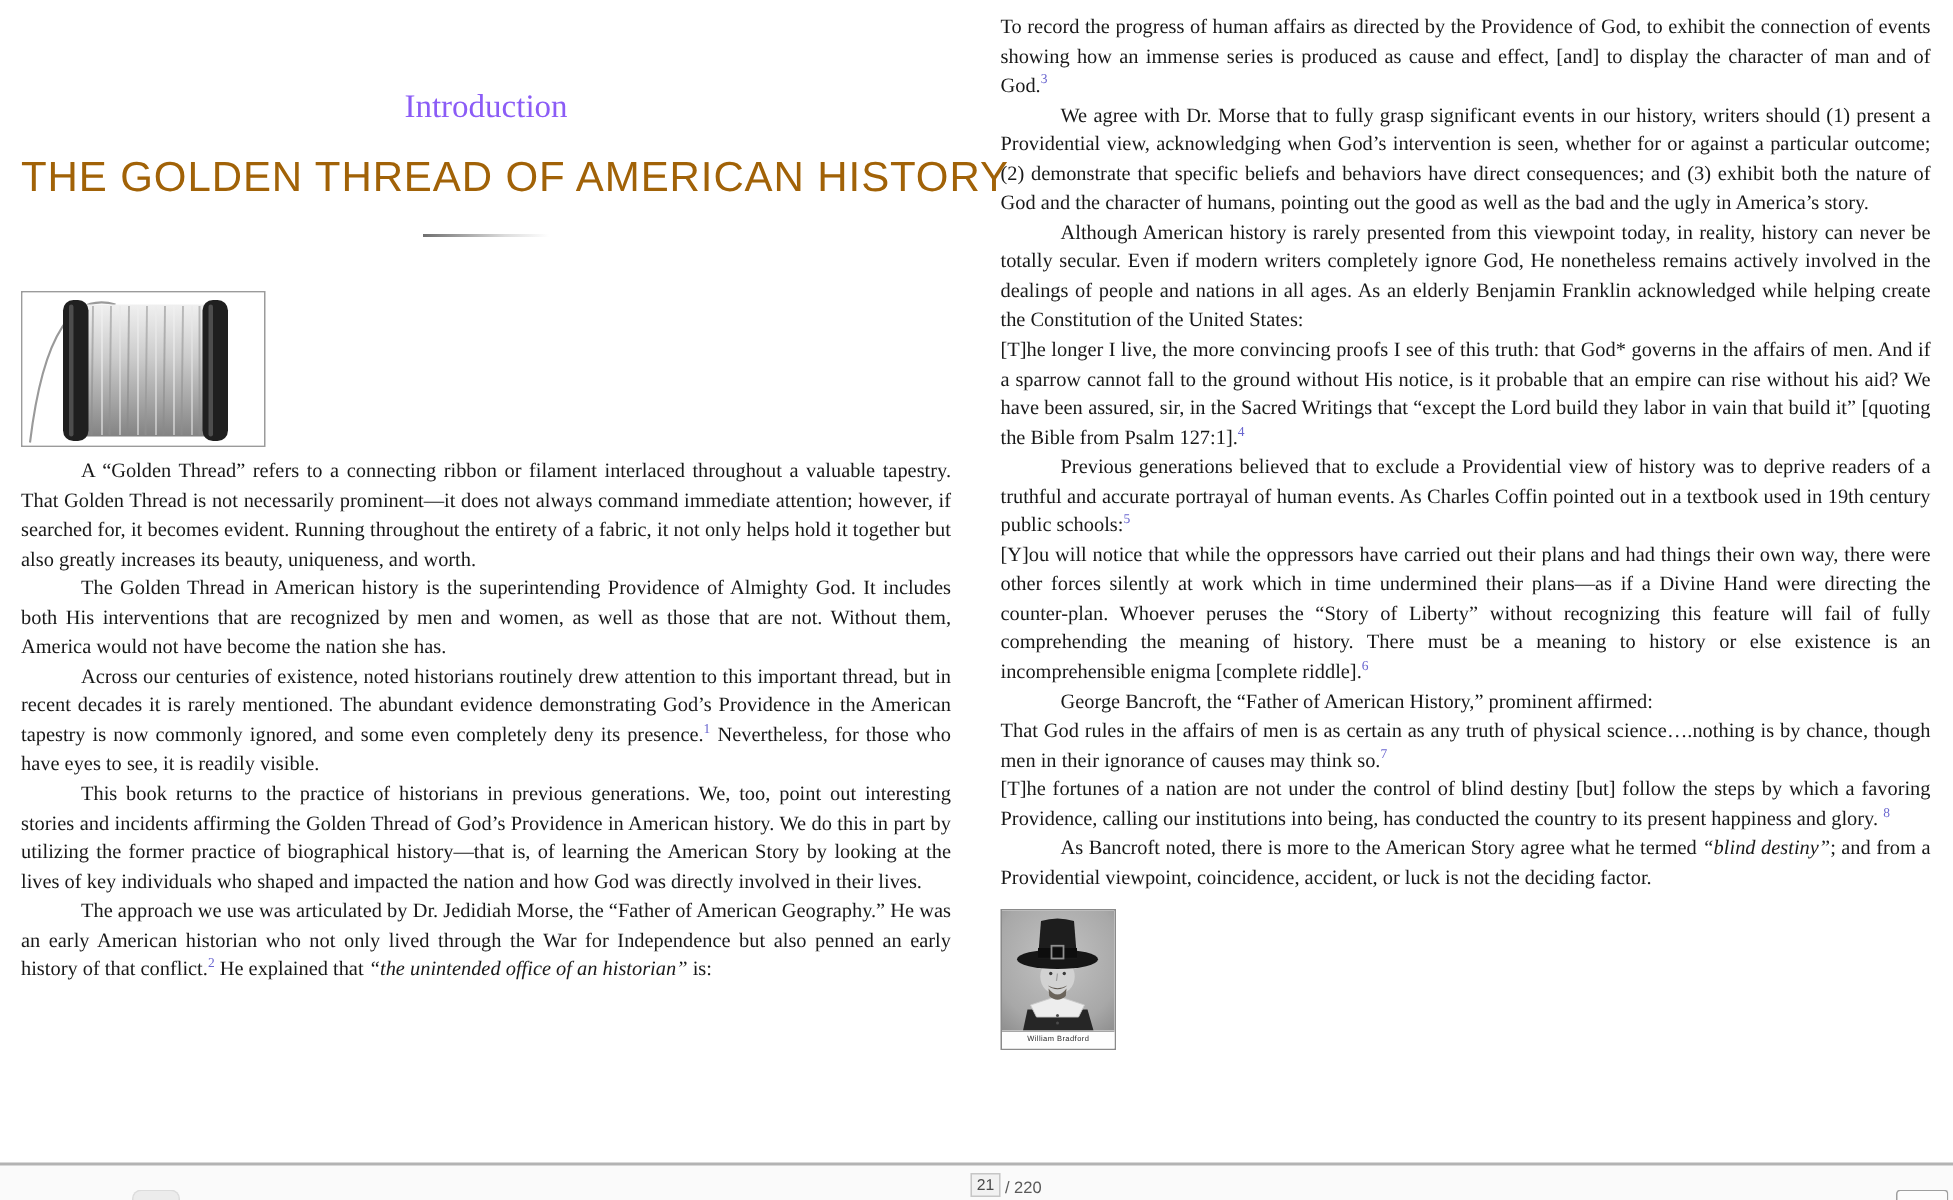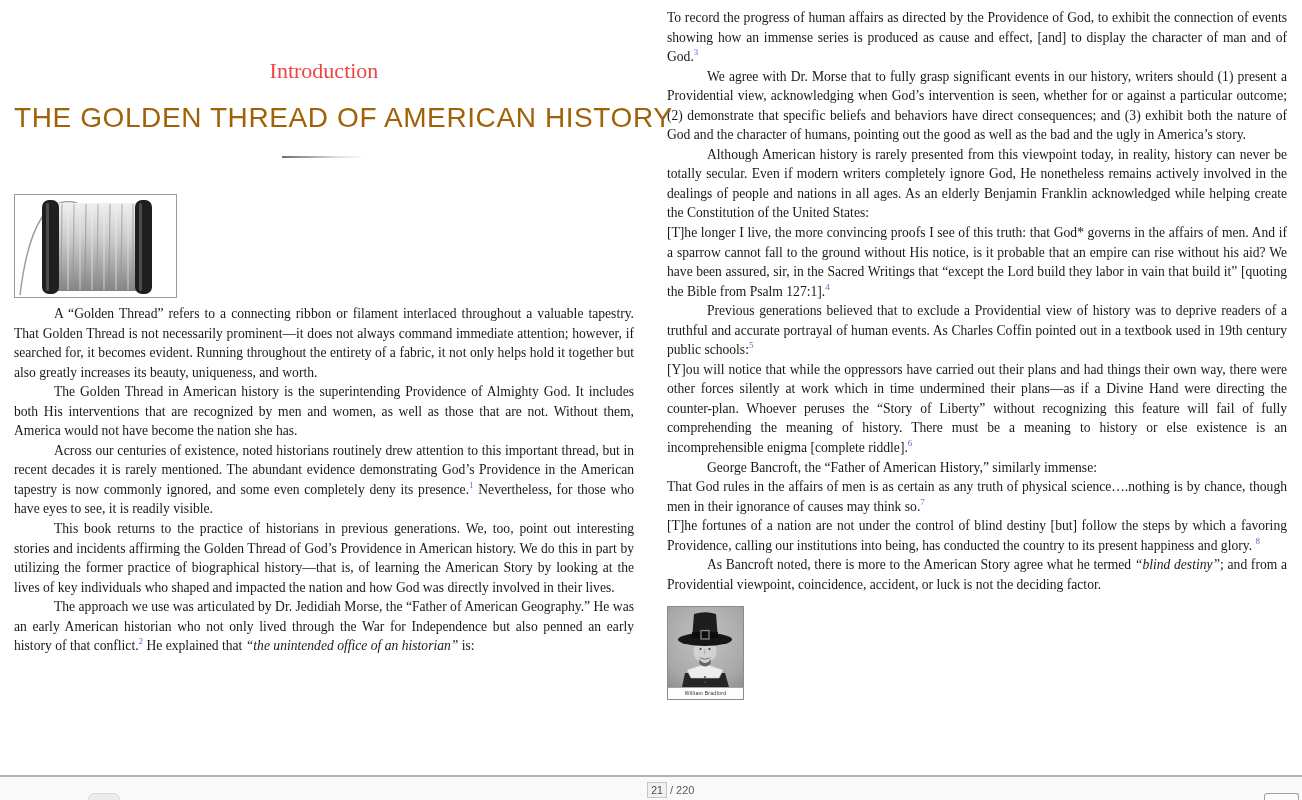--- a/index.html
+++ b/index.html
@@ -6,21 +6,21 @@
   .screen {
     position:relative; width:1302px; height:800px; overflow:hidden;
     background:#ffffff; font-family:"Liberation Serif", serif; color:#191919;
   }
   .page { position:absolute; top:0; }
   .page-left  { left:14px;  width:620px; }
   .page-right { left:667px; width:620px; top:8px; }
 
   .chapter-label {
     margin-top:58px; text-align:center;
-    font-size:22px; line-height:26px; color:#ef4444;
+    font-size:22px; line-height:26px; color:#8b5cf6;
   }
   .book-title {
     margin:16px 12px 0 0; text-align:left;
     font-family:"Liberation Sans", sans-serif; font-weight:400;
     font-size:28px; letter-spacing:0.6px; line-height:36px; color:#a16207;
     white-space:nowrap;
   }
   .title-rule {
     width:84px; height:2px; margin:20px auto 0 auto;
     background:linear-gradient(90deg,#6f6f6f 0%,#a9a9a9 35%,#dcdcdc 65%,rgba(255,255,255,0) 100%);
@@ -48,21 +48,21 @@
     font-family:"Liberation Sans", sans-serif; font-size:5px; letter-spacing:0.3px;
     color:#2a2a2a; border-top:1px solid #a5a5a5; background:#fdfdfd;
     overflow:hidden;
   }
 
   .bottom-bar {
     position:absolute; left:0; top:775px; width:1302px; height:25px;
     background:#fafafa; border-top:2px solid #b3b3b3;
   }
   .page-indicator {
-    position:absolute; left:647px; top:5px; display:flex; align-items:center;
+    position:absolute; left:647px; top:5px; display:flex; align-items:flex-end;
     font-family:"Liberation Sans", sans-serif; font-size:11px; color:#5a5a5a;
   }
   .page-input {
     width:16px; height:14px; padding:0 1px; margin:0 3px 0 0;
     border:1px solid #c6c6c6; background:#f1f1f1; color:#4a4a4a;
     font-family:"Liberation Sans", sans-serif; font-size:10.5px; text-align:center;
   }
   .page-sep { margin-right:3px; }
   .partial-btn-left {
     position:absolute; left:88px; top:793px; width:30px; height:10px;
@@ -127,21 +127,21 @@
     <p class="para indent"><span>The approach we use was articulated by Dr. Jedidiah Morse, the “Father of American Geography.” He was an early American historian who not only lived through the War for Independence but also penned an early history of that conflict.</span><sup class="fnref">2</sup><span> He explained that </span><em>“the unintended office of an historian”</em><span> is:</span></p>
   </div>
 
   <div class="page page-right">
     <p class="para quote"><span>To record the progress of human affairs as directed by the Providence of God, to exhibit the connection of events showing how an immense series is produced as cause and effect, [and] to display the character of man and of God.</span><sup class="fnref">3</sup></p>
     <p class="para indent"><span>We agree with Dr. Morse that to fully grasp significant events in our history, writers should (1) present a Providential view, acknowledging when God’s intervention is seen, whether for or against a particular outcome; (2) demonstrate that specific beliefs and behaviors have direct consequences; and (3) exhibit both the nature of God and the character of humans, pointing out the good as well as the bad and the ugly in America’s story.</span></p>
     <p class="para indent"><span>Although American history is rarely presented from this viewpoint today, in reality, history can never be totally secular. Even if modern writers completely ignore God, He nonetheless remains actively involved in the dealings of people and nations in all ages. As an elderly Benjamin Franklin acknowledged while helping create the Constitution of the United States:</span></p>
     <p class="para quote"><span>[T]he longer I live, the more convincing proofs I see of this truth: that God* governs in the affairs of men. And if a sparrow cannot fall to the ground without His notice, is it probable that an empire can rise without his aid? We have been assured, sir, in the Sacred Writings that “except the Lord build they labor in vain that build it” [quoting the Bible from Psalm 127:1].</span><sup class="fnref">4</sup></p>
     <p class="para indent"><span>Previous generations believed that to exclude a Providential view of history was to deprive readers of a truthful and accurate portrayal of human events. As Charles Coffin pointed out in a textbook used in 19th century public schools:</span><sup class="fnref">5</sup></p>
     <p class="para quote"><span>[Y]ou will notice that while the oppressors have carried out their plans and had things their own way, there were other forces silently at work which in time undermined their plans—as if a Divine Hand were directing the counter-plan. Whoever peruses the “Story of Liberty” without recognizing this feature will fail of fully comprehending the meaning of history. There must be a meaning to history or else existence is an incomprehensible enigma [complete riddle].</span><sup class="fnref">6</sup></p>
-    <p class="para indent"><span>George Bancroft, the “Father of American History,” similarly immense:</span></p>
+    <p class="para indent"><span>George Bancroft, the “Father of American History,” prominent affirmed:</span></p>
     <p class="para quote"><span>That God rules in the affairs of men is as certain as any truth of physical science….nothing is by chance, though men in their ignorance of causes may think so.</span><sup class="fnref">7</sup></p>
     <p class="para quote"><span>[T]he fortunes of a nation are not under the control of blind destiny [but] follow the steps by which a favoring Providence, calling our institutions into being, has conducted the country to its present happiness and glory. </span><sup class="fnref">8</sup></p>
     <p class="para indent"><span>As Bancroft noted, there is more to the American Story agree what he termed </span><em>“blind destiny”</em><span>; and from a Providential viewpoint, coincidence, accident, or luck is not the deciding factor.</span></p>
 
     <figure class="portrait-figure">
       <svg width="75" height="80" viewBox="0 0 75 80">
         <defs>
           <radialGradient id="bgGrad" cx="0.5" cy="0.4" r="0.8">
             <stop offset="0" stop-color="#c3c3c3"></stop>
             <stop offset="0.7" stop-color="#a8a8a8"></stop>

